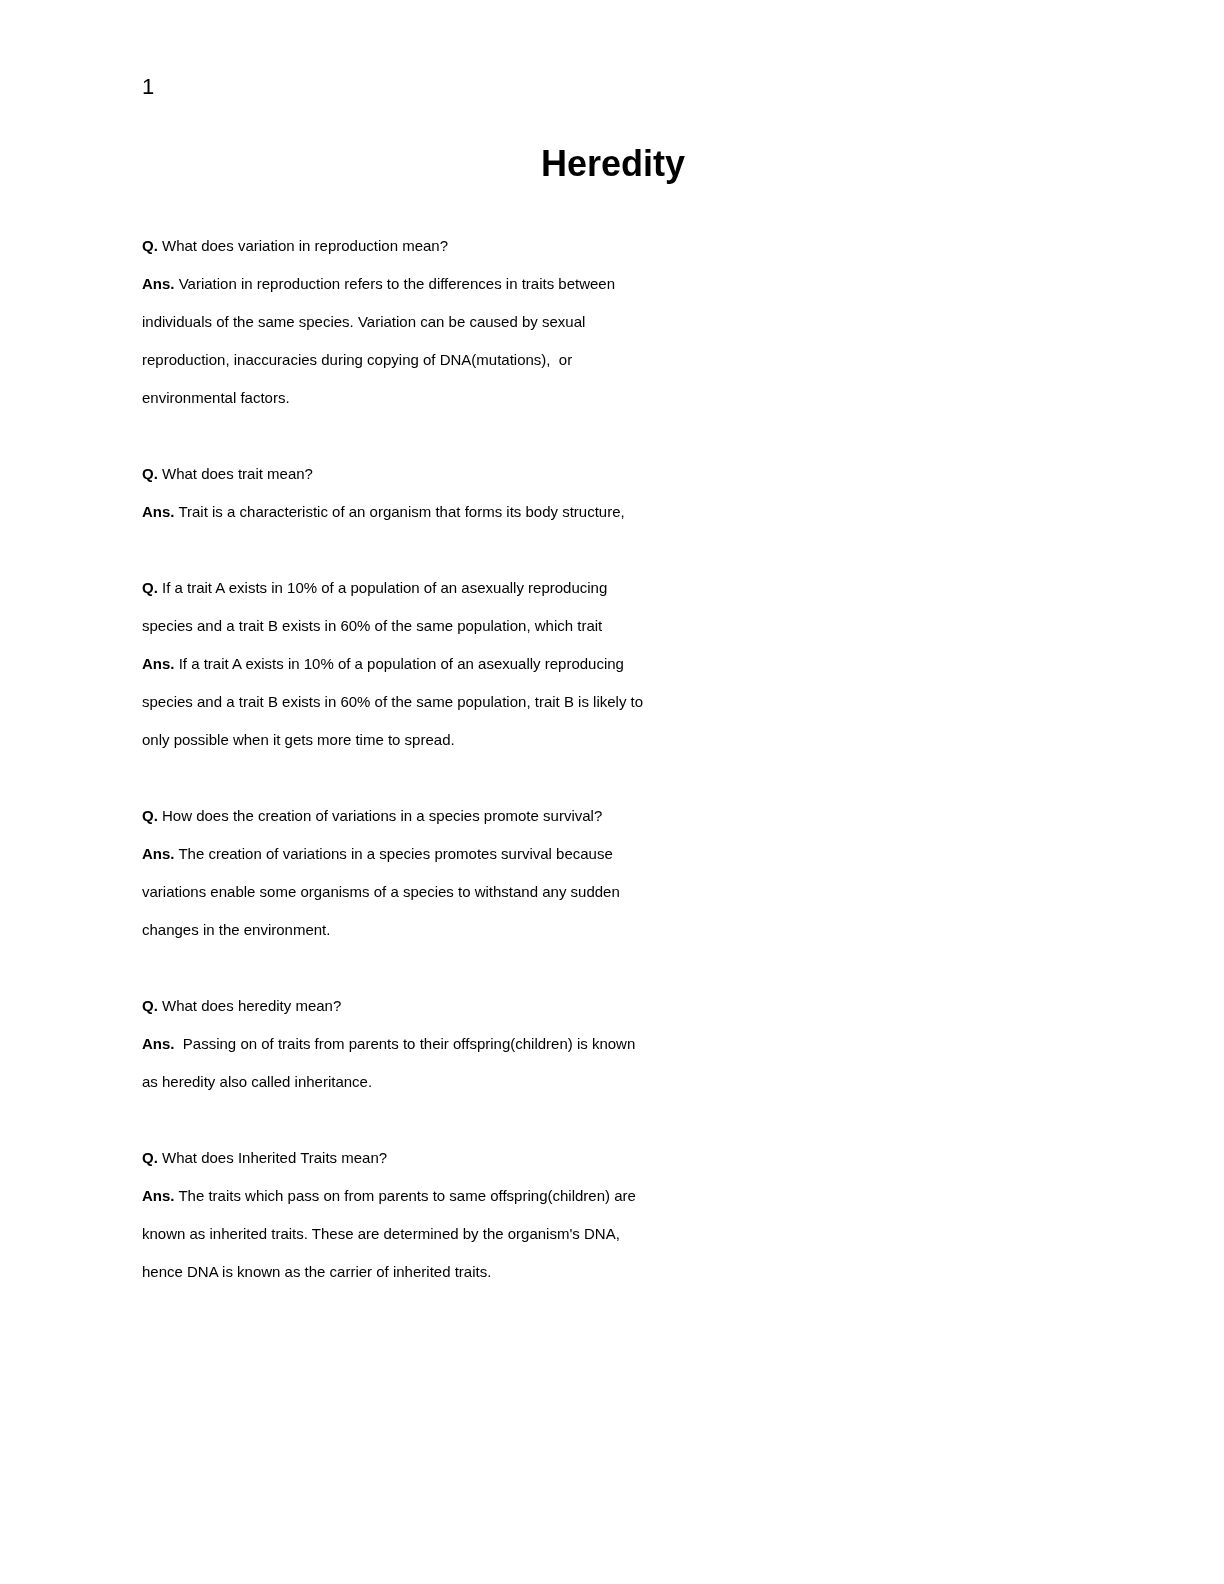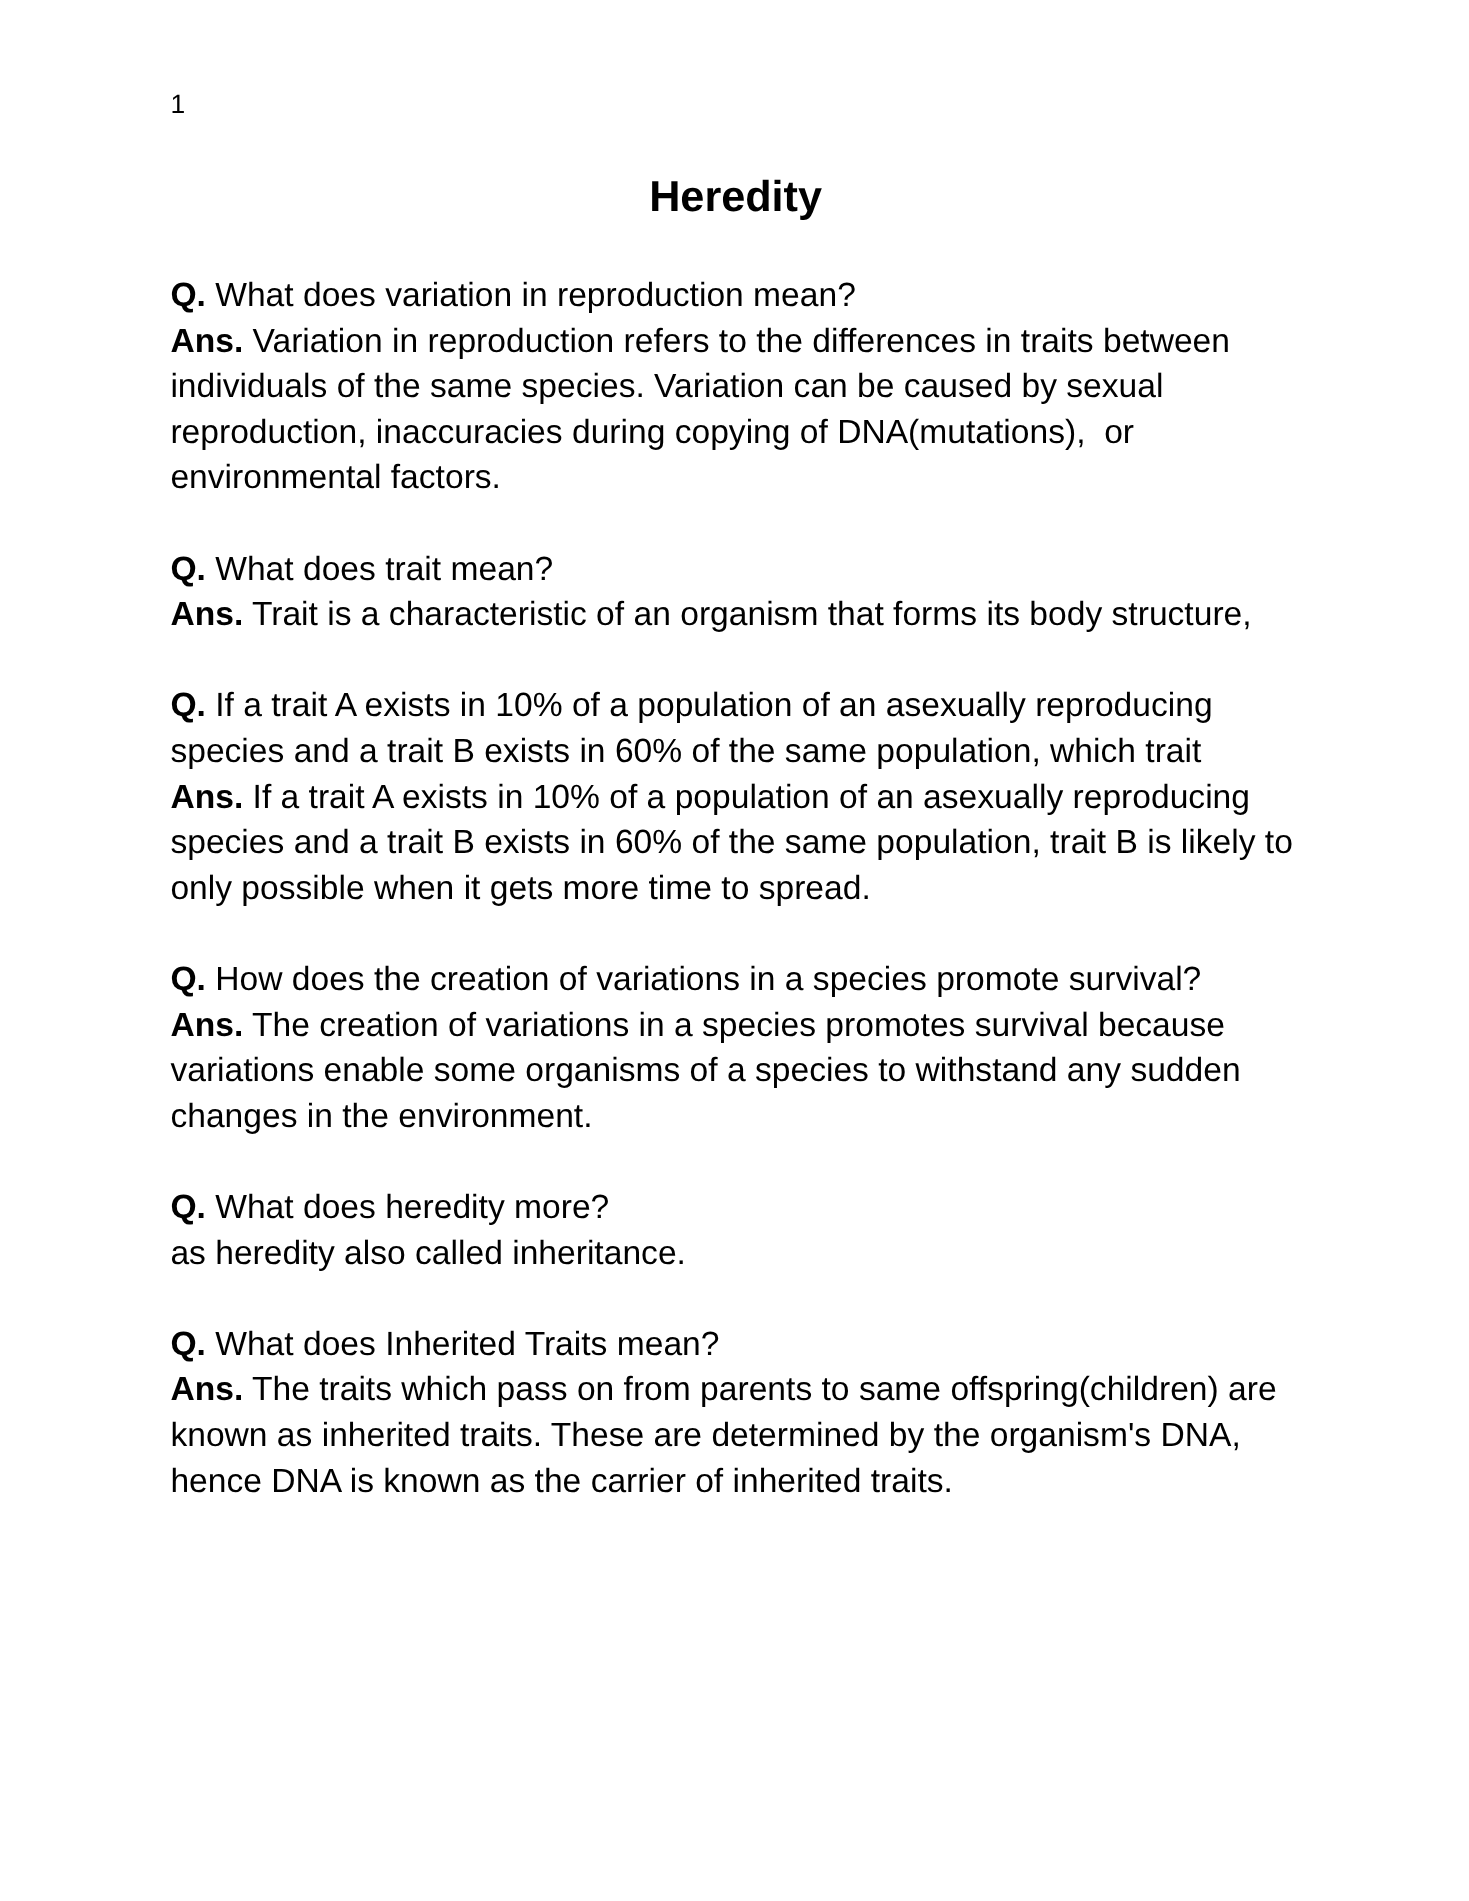--- a/index.html
+++ b/index.html
@@ -31,21 +31,21 @@
     text-align: center;
     font-size: 36px;
     line-height: 42px;
     font-weight: bold;
   }
   .doc-title .title-text {
     text-decoration-thickness: 3px;
     text-underline-offset: 5px;
   }
   .qa-paragraph {
-    font-size: 28px;
+    font-size: 15px;
     line-height: 38px;
     margin: 0 0 38px 0;
   }
   .text-line {
     white-space: pre;   
   }
   .text-line strong {
     font-weight: bold;
   }
 </style>
@@ -78,21 +78,22 @@
         <div class="text-line"><span>species and a trait B exists in 60% of the same population, trait B is likely to</span></div>
         <div class="text-line"><span>only possible when it gets more time to spread.</span></div>
       </div>
       <div class="qa-paragraph">
         <div class="text-line"><strong>Q.</strong><span> How does the creation of variations in a species promote survival?</span></div>
         <div class="text-line"><strong>Ans.</strong><span> The creation of variations in a species promotes survival because</span></div>
         <div class="text-line"><span>variations enable some organisms of a species to withstand any sudden</span></div>
         <div class="text-line"><span>changes in the environment.</span></div>
       </div>
       <div class="qa-paragraph">
-        <div class="text-line"><strong>Q.</strong><span> What does heredity more?</span></div>
+        <div class="text-line"><strong>Q.</strong><span> What does heredity mean?</span></div>
+        <div class="text-line"><strong>Ans.</strong><span>  Passing on of traits from parents to their offspring(children) is known</span></div>
         <div class="text-line"><span>as heredity also called inheritance.</span></div>
       </div>
       <div class="qa-paragraph">
         <div class="text-line"><strong>Q.</strong><span> What does Inherited Traits mean?</span></div>
         <div class="text-line"><strong>Ans.</strong><span> The traits which pass on from parents to same offspring(children) are</span></div>
         <div class="text-line"><span>known as inherited traits. These are determined by the organism's DNA,</span></div>
         <div class="text-line"><span>hence DNA is known as the carrier of inherited traits.</span></div>
       </div>
     </div>
 </div>

